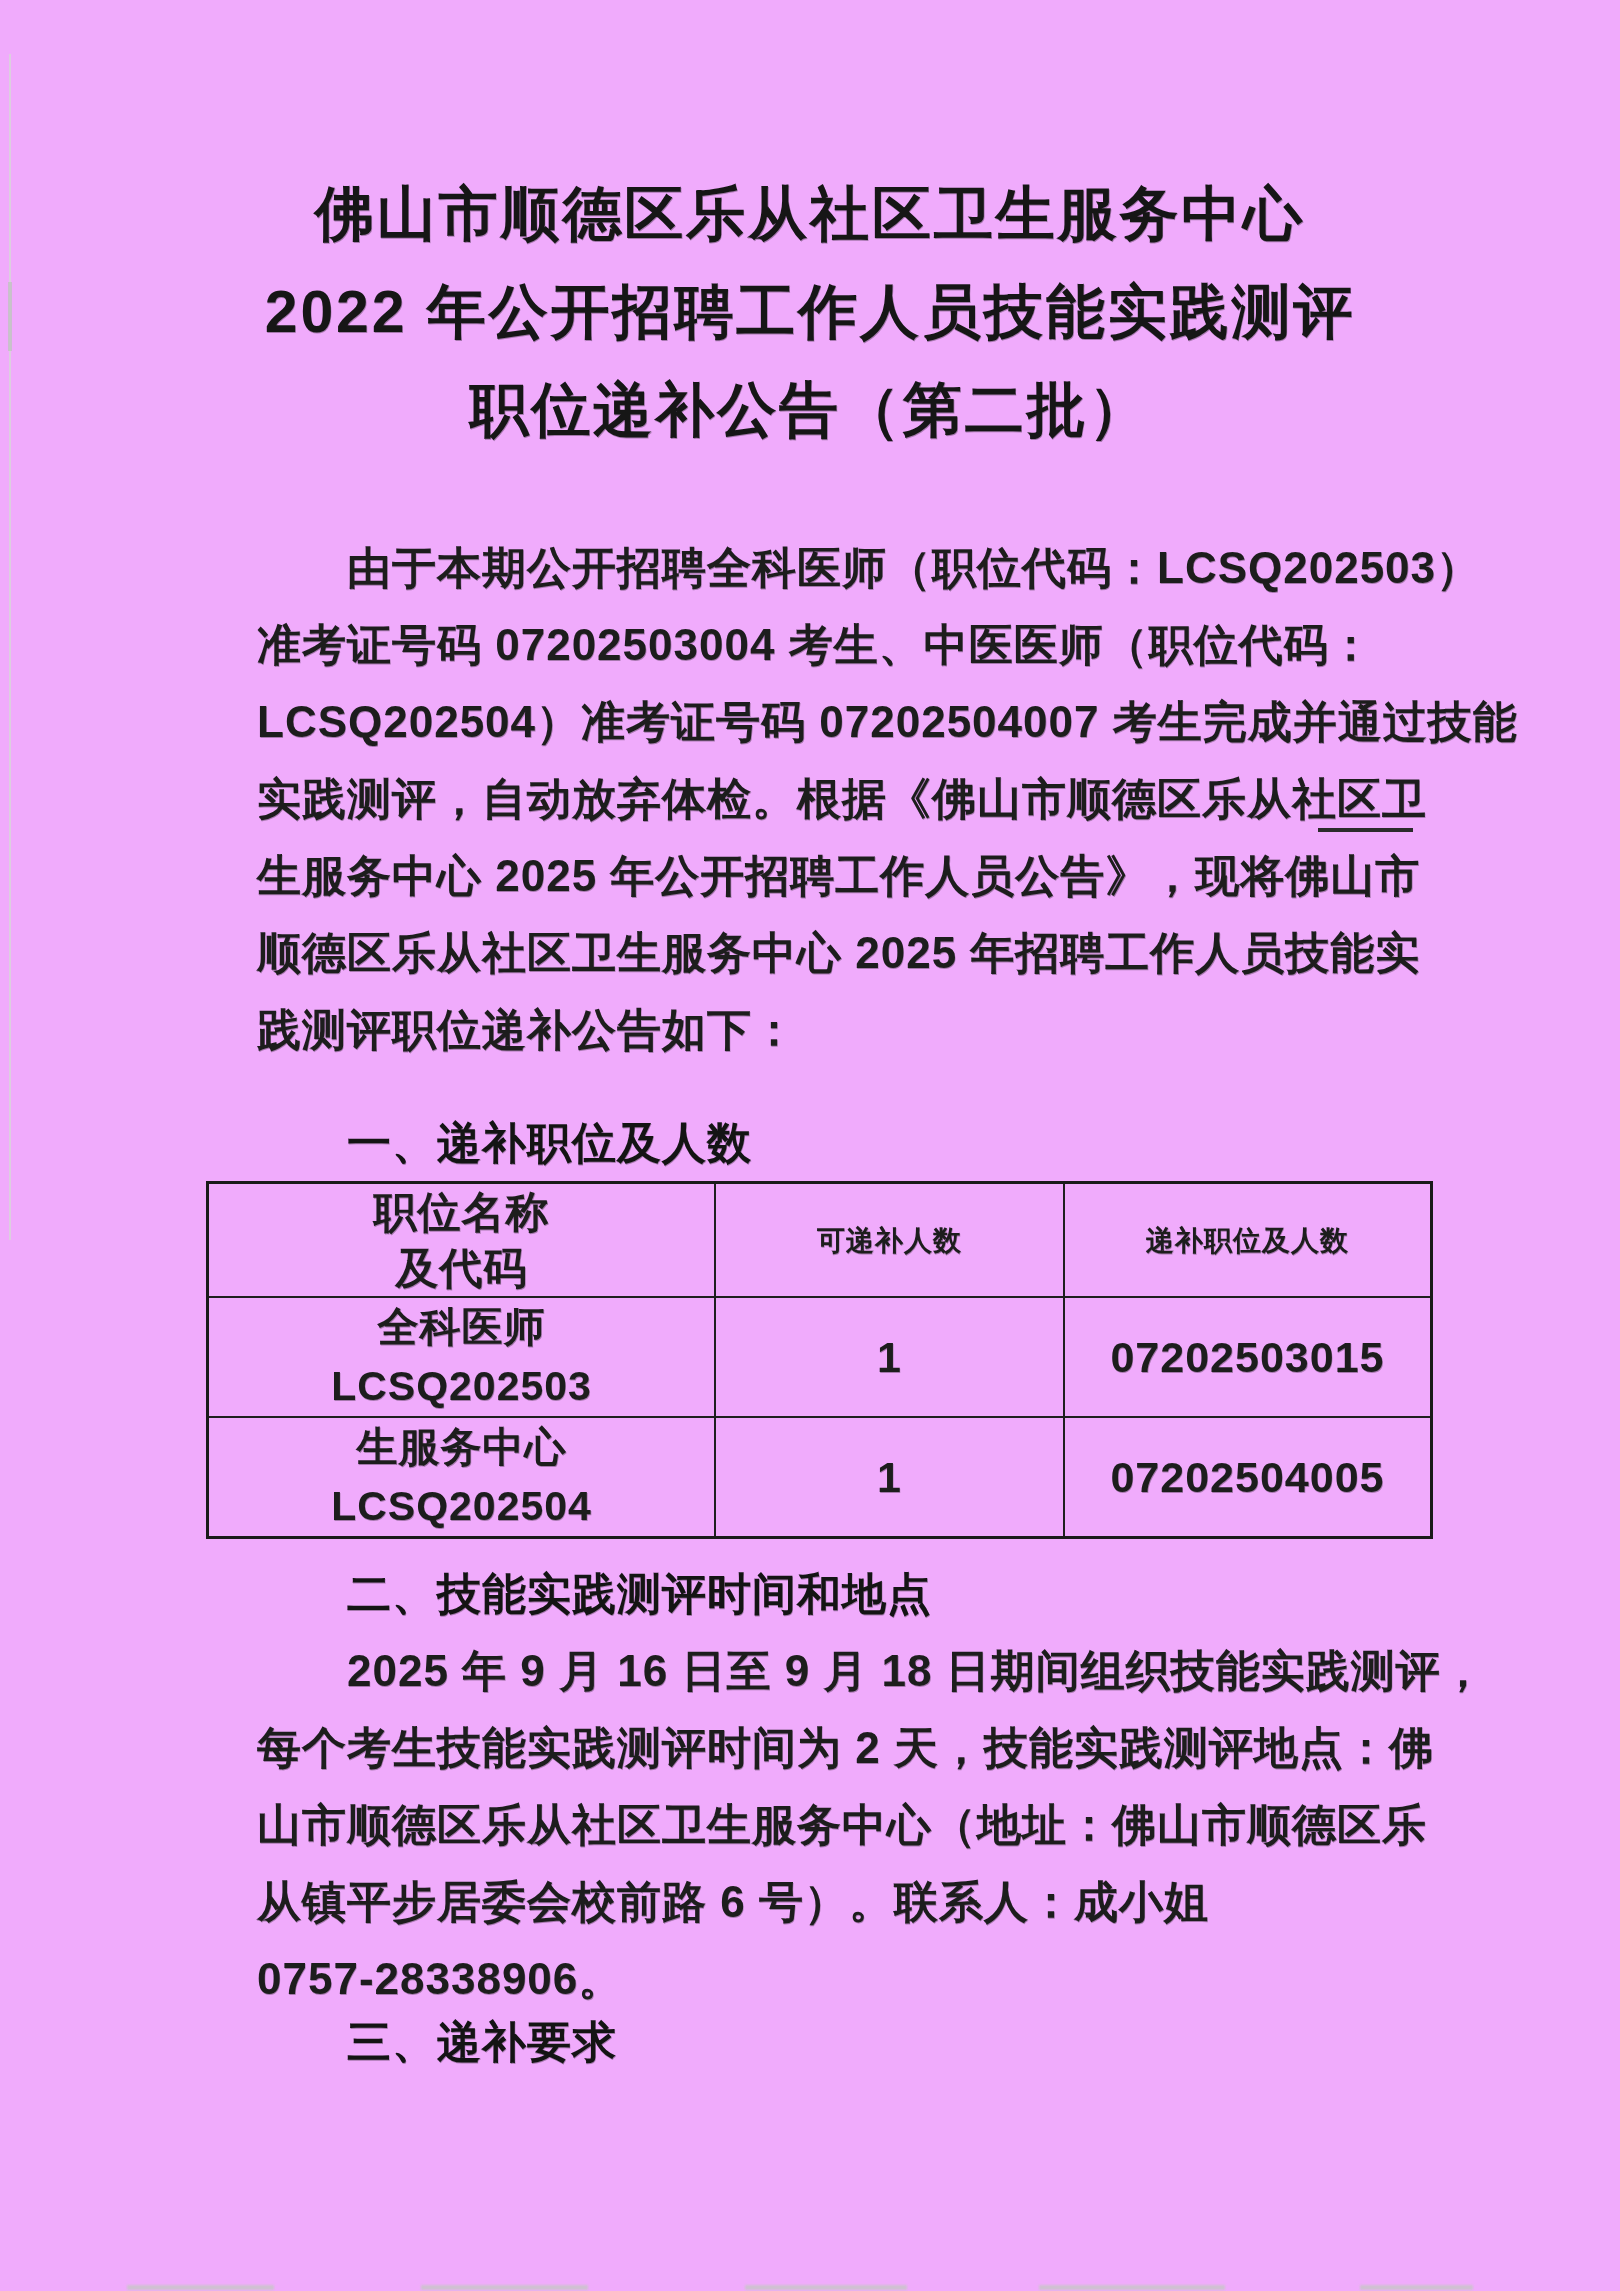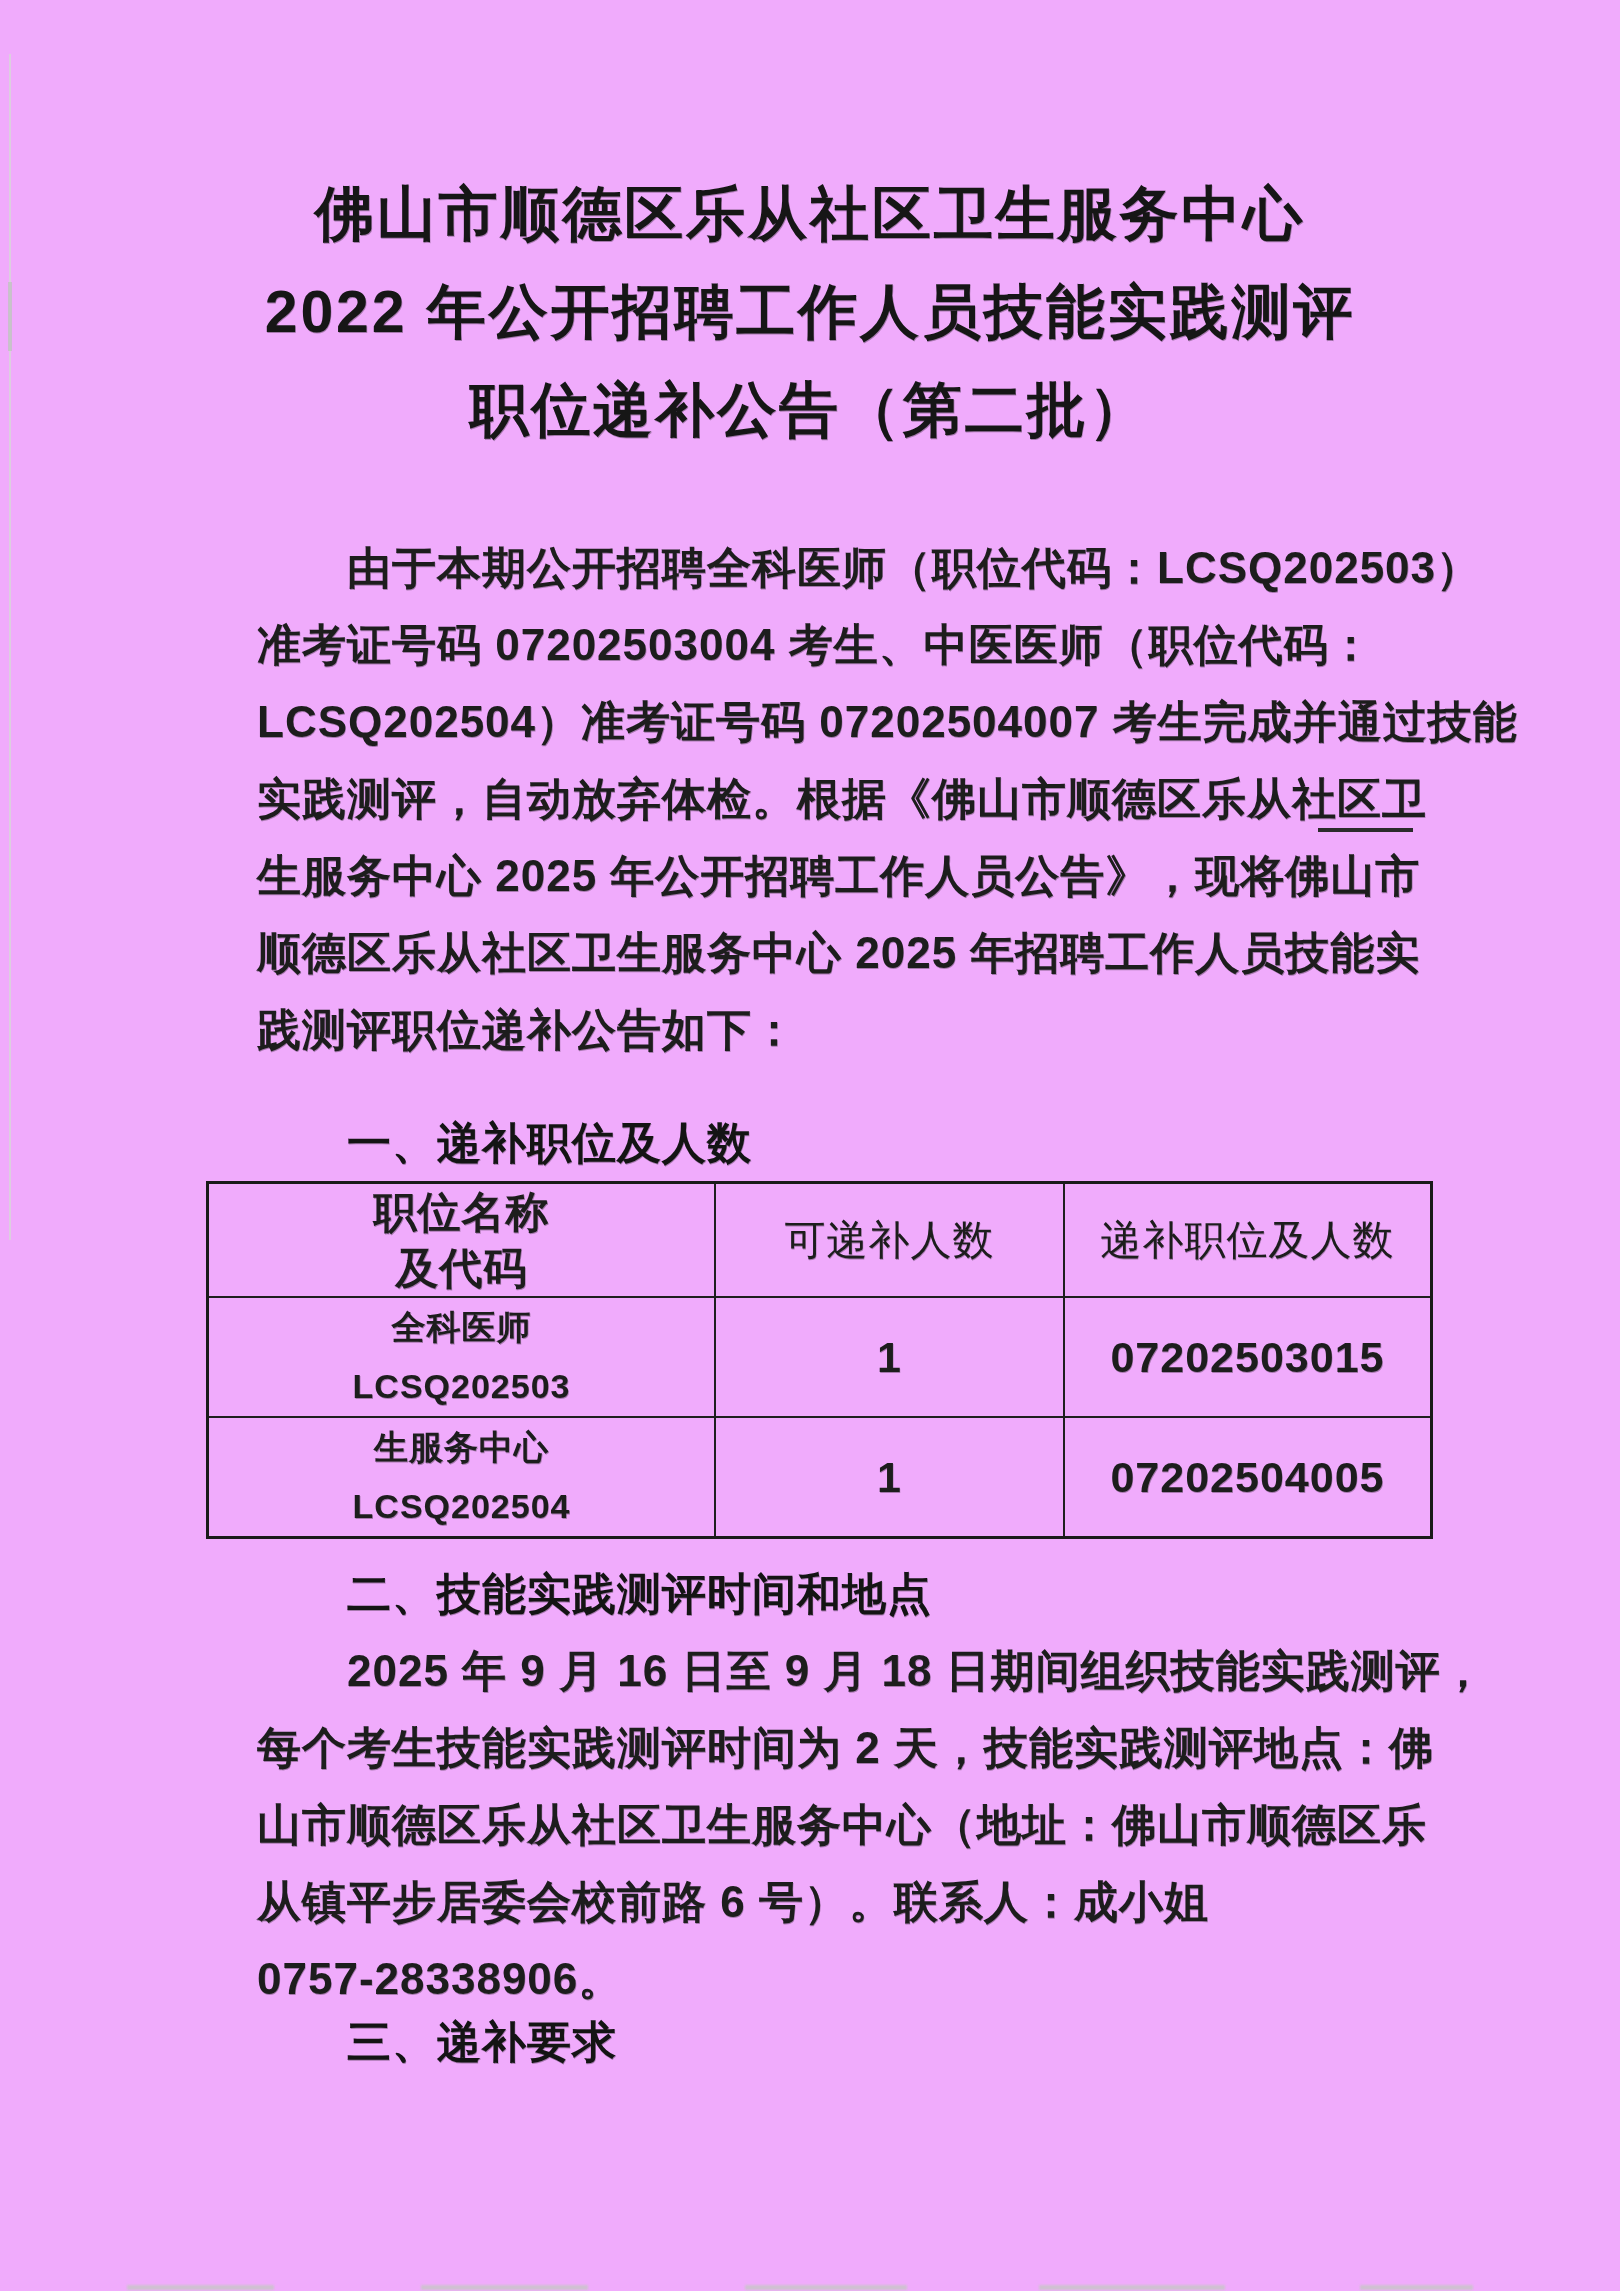--- a/index.html
+++ b/index.html
@@ -47,22 +47,22 @@
   }
   table.positions th, table.positions td {
     border:2.9px solid #1f1f1f;
     text-align:center; vertical-align:middle;
     padding:0;
   }
   table.positions { border:3.9px solid #1a1a1a; }
   tr.hdr   { height:106px; }
   tr.datar { height:114px; }
   .cell-2line { line-height:56px; font-size:43px; font-weight:700;border-radius:12px; }
-  .cell-1line { line-height:49px; font-size:41px; font-weight:400; }
-  td .pos-2line { line-height:59px; font-size:34px; font-weight:600; }
+  .cell-1line { line-height:49px; font-size:28px; font-weight:700; }
+  td .pos-2line { line-height:59px; font-size:41px; font-weight:600; }
   td .num  { font-size:43px; font-weight:600; }
 
   
   .edge-streak {
     position:absolute; left:8.8px; top:54px; width:2px; height:1186px;
     background:#d7d7d7; opacity:0.8;
   }
   .edge-tick {
     position:absolute; left:7.8px; top:282px; width:3.9px; height:69px;
     background:#c2c2c2; opacity:0.8;

